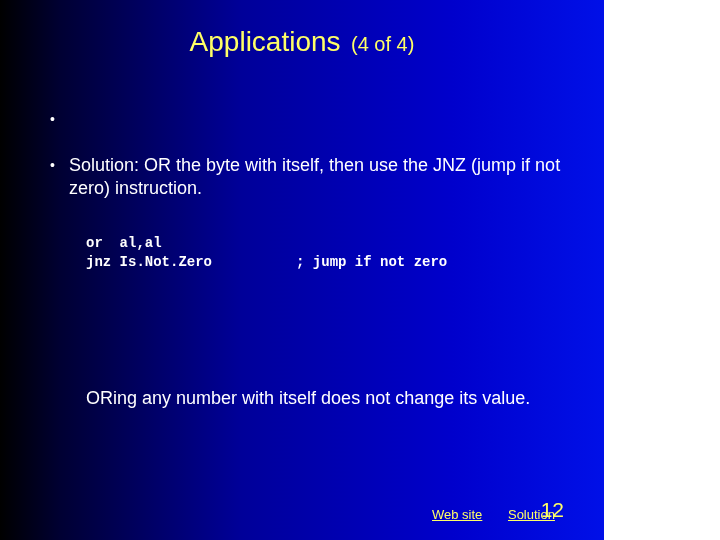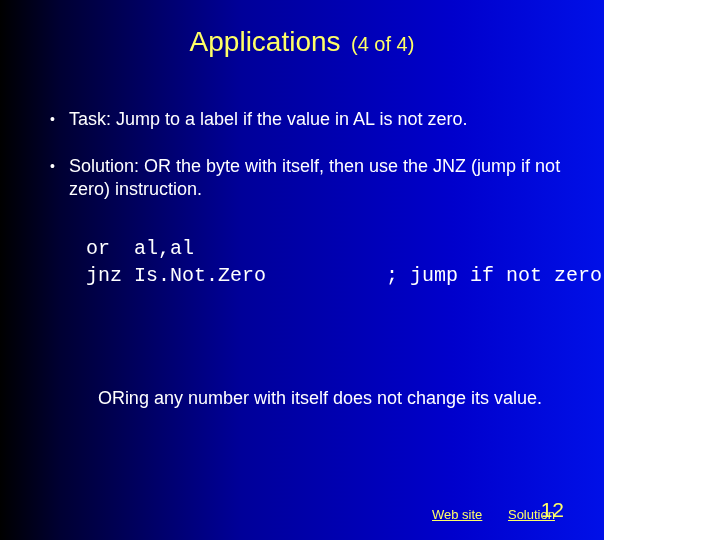--- a/index.html
+++ b/index.html
@@ -48,36 +48,35 @@
     margin-bottom: 24px;
     color: #ffffff;
   }
   .bullet .dot {
     margin-right: 14px;
     font-size: 14px;
     line-height: 22px;
   }
   .code-block {
     font-family: "Courier New", Courier, monospace;
-    font-weight: normal;
-    font-size: 20px;
+    font-weight: bold;
+    font-size: 14px;
     white-space: pre;
     color: #ffffff;
     margin-left: 36px;
     margin-top: 34px;
     line-height: 1.35;
   }
   .note {
     position: absolute;
     top: 388px;
     left: 86px;
     right: 50px;
     font-size: 18px;
     color: #ffffff;
-    text-align: center;
   }
   .footer-cite {
     position: absolute;
     bottom: 20px;
     left: 50px;
     font-size: 10px;
     color: #ffffff;
   }
   .footer-links {
     position: absolute;
@@ -104,21 +103,20 @@
 
   <div class="title-wrap">
     <span class="title">Applications</span>
     <span class="title-sub">(4 of 4)</span>
   </div>
 
   <div class="body">
 
     <div class="bullet">
       <span class="dot">•</span>
-      <span>Task: Jump to a label if the value in AL is not zero.</span>
     </div>
 
     <div class="bullet">
       <span class="dot">•</span>
       <span>Solution: OR the byte with itself, then use the JNZ (jump if not zero) instruction.</span>
     </div>
 
     <div class="code-block">or  al,al
 jnz Is.Not.Zero          ; jump if not zero</div>
 

